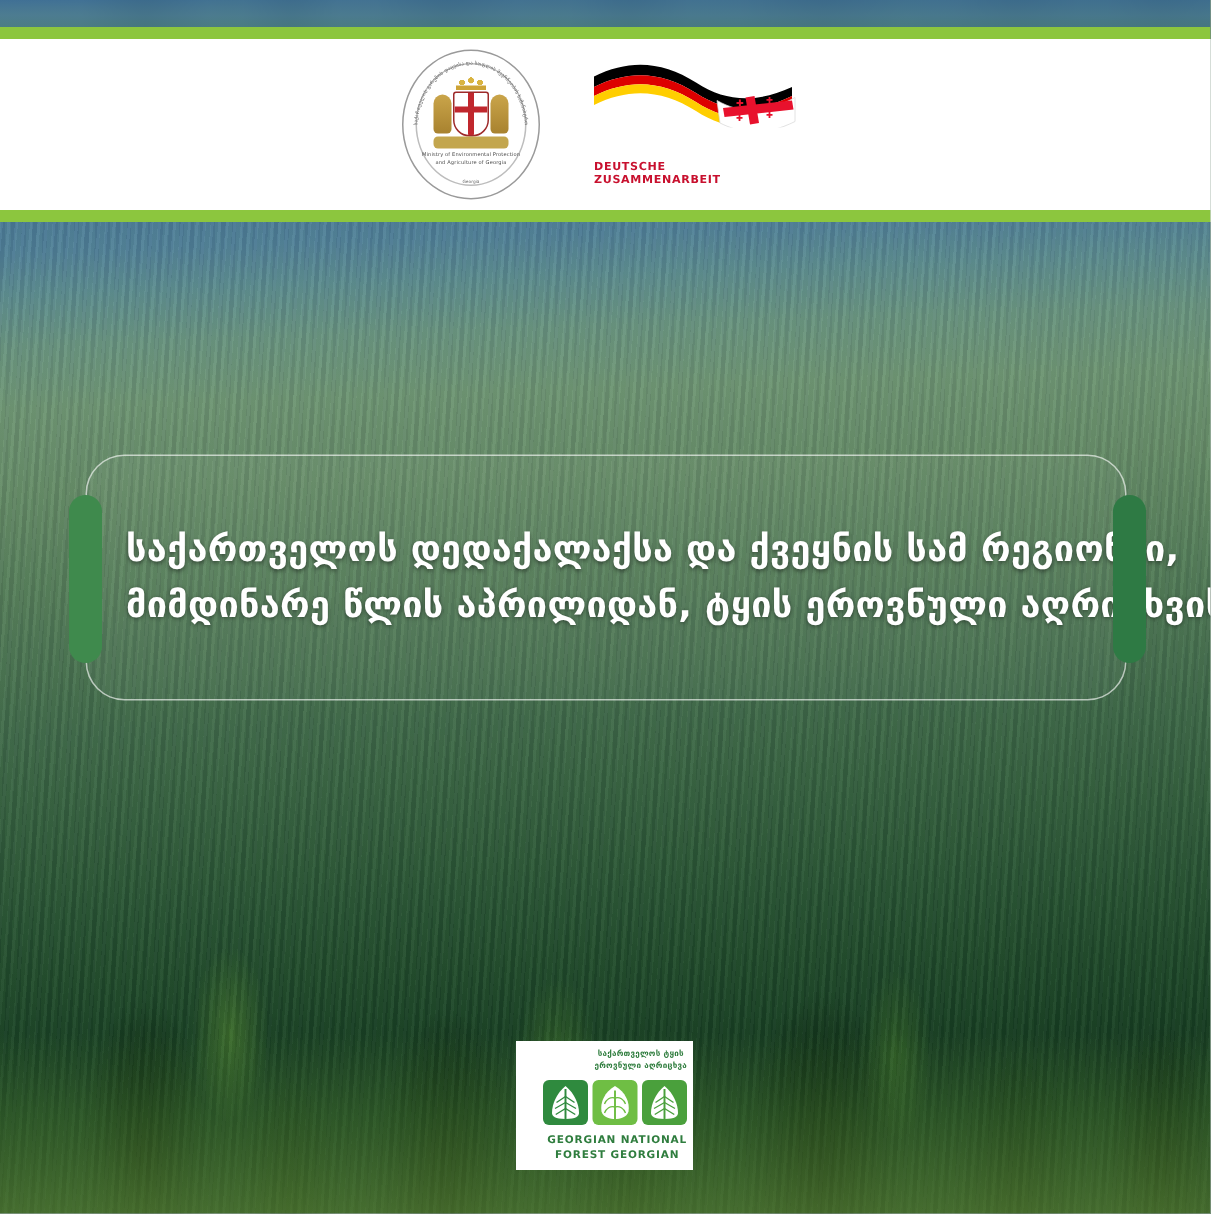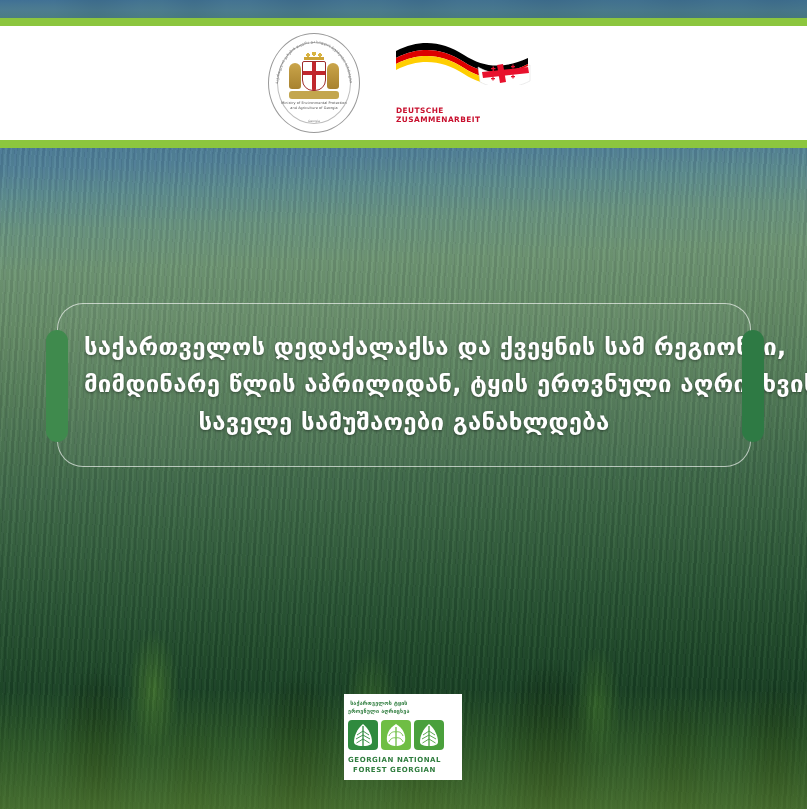--- a/index.html
+++ b/index.html
@@ -195,21 +195,21 @@
     letter-spacing: .2px;
     text-shadow: 0 1px 3px rgba(0,0,0,.45);
   }
   .title-text .ln { display: block; white-space: nowrap; }
 
   
   .gnfi-card {
     position: absolute; left: 344px; top: 694px; width: 118px; height: 86px;
     background: #ffffff; z-index: 6;
     padding: 5px 4px 4px;
-    display: flex; flex-direction: column; align-items: flex-start;
+    display: flex; flex-direction: column; align-items: flex-end;
   }
   .gnfi-card .ka-title {
     font-size: 5.4px; line-height: 1.5; color: #2f7d3e; text-align: center;
     font-weight: 700; letter-spacing: .15px;
   }
   .gnfi-card .leaves { display: flex; gap: 3px; margin-top: 5px; }
   .gnfi-card .leaf-tile {
     width: 30px; height: 30px; border-radius: 4px;
     display: flex; align-items: center; justify-content: center;
   }
@@ -282,21 +282,20 @@
 
   <div class="photo main"></div>
 
   <div class="accent-bar left"></div>
   <div class="accent-bar right"></div>
 
   <div class="title-card">
     <div class="title-text">
       <span class="ln">საქართველოს დედაქალაქსა და ქვეყნის სამ რეგიონში,</span>
       <span class="ln">მიმდინარე წლის აპრილიდან, ტყის ეროვნული აღრიცხვის</span>
-      <span class="ln">საველე სამუშაოები განახლდება</span>
     </div>
   </div>
 
   <div class="gnfi-card">
     <div class="ka-title">
       <div>საქართველოს ტყის</div>
       <div>ეროვნული აღრიცხვა</div>
     </div>
     <div class="leaves">
       <div class="leaf-tile" style="background:#2f8a3e">

